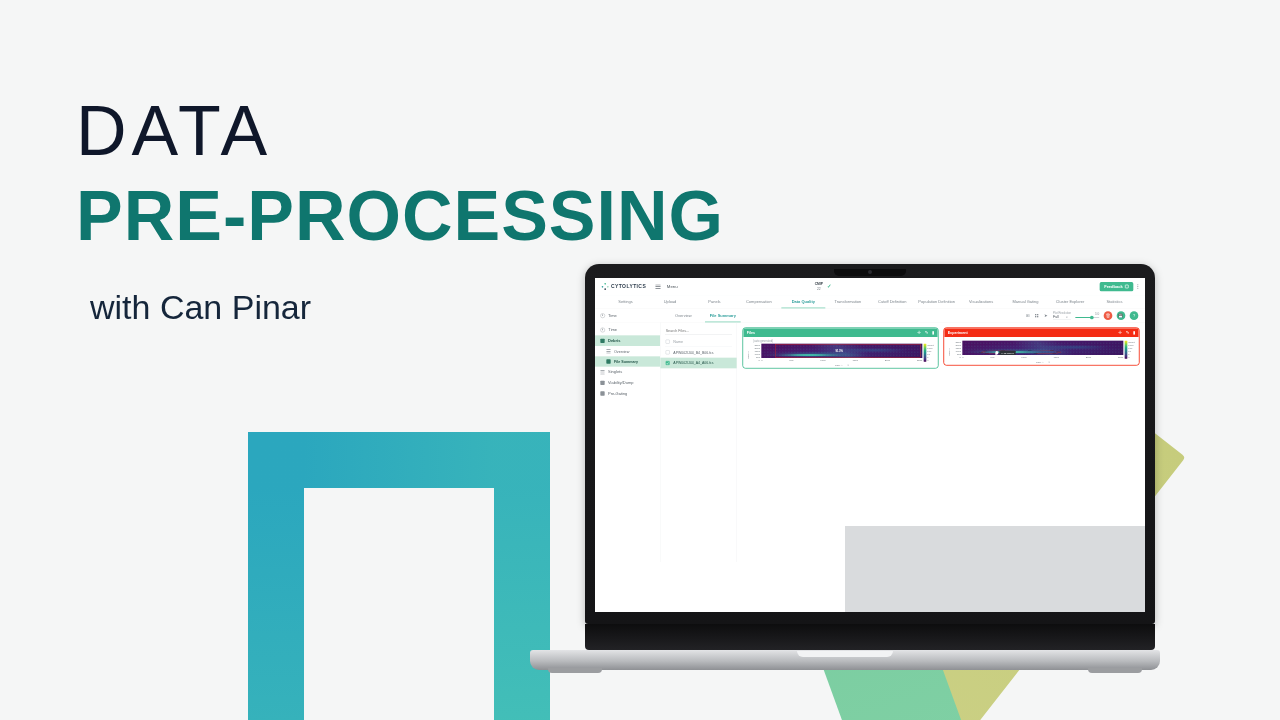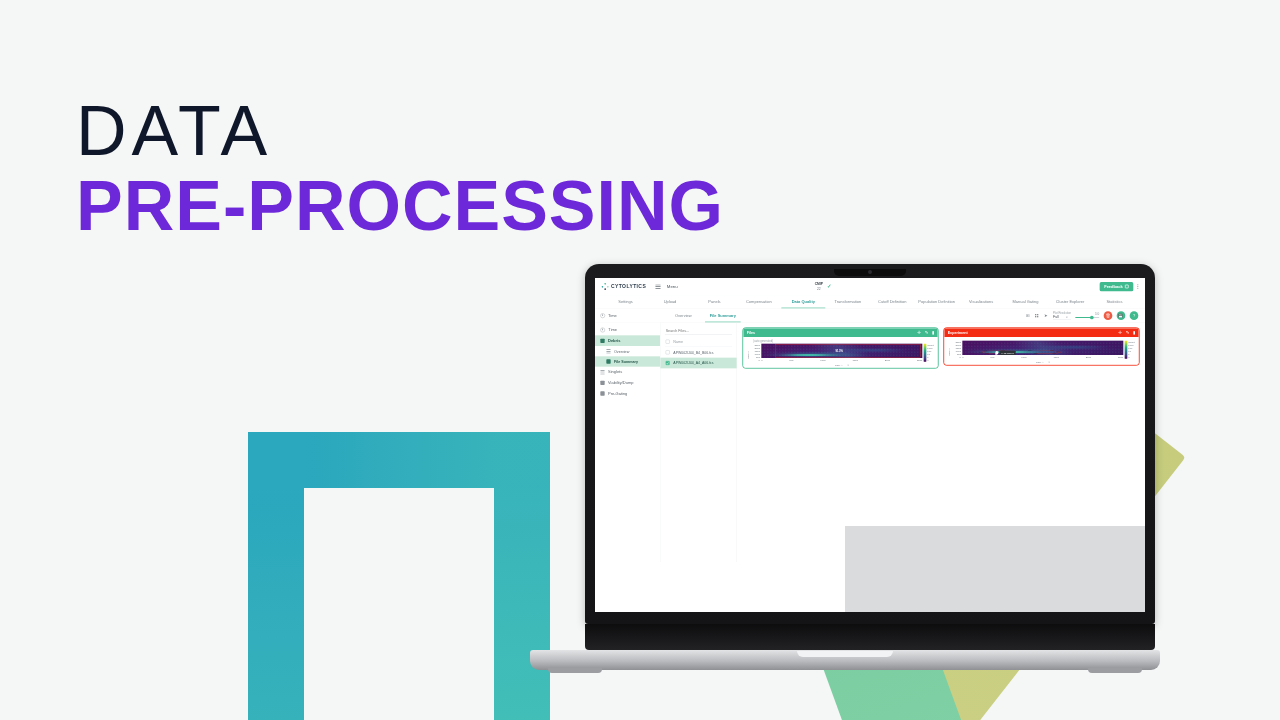--- a/index.html
+++ b/index.html
@@ -45,21 +45,21 @@
   }
 
   
   #headline { position:absolute; left:76px; top:96px; }
   #title-line1 {
     font-size: 70px; font-weight: 400; letter-spacing: 5px;
     color:#0f172a; line-height: 1.0;
   }
   #title-line2 {
     font-size: 70px; font-weight: 700; letter-spacing: 1px;
-    color:#6d28d9; line-height: 1.15; margin-top: 0;
+    color:#0f766e; line-height: 1.15; margin-top: 10px;
   }
   #subtitle {
     position:absolute; left:90px; top:288px;
     font-size: 34px; font-weight: 400; color:#15263b;
   }
 
   
   #laptop { position:absolute; left:530px; top:264px; width:630px; height:420px; }
   #lid {
     position:absolute; left:55px; top:0; width:570px; height:360px;
@@ -265,20 +265,21 @@
 <div id="stage">
 
   <div class="deco" id="shape-olive"></div>
   <div class="deco" id="shape-green"></div>
   <div class="deco" id="shape-teal-arch"></div>
 
   <div id="headline">
     <div id="title-line1">DATA</div>
     <div id="title-line2">PRE-PROCESSING</div>
   </div>
+  <div id="subtitle">with Can Pinar</div>
 
   <div id="laptop">
     <div id="lid">
       <div id="camera-notch"></div>
       <div id="camera-dot"></div>
 
       <div id="screen">
         <div id="app">
 
           <div class="topbar">

